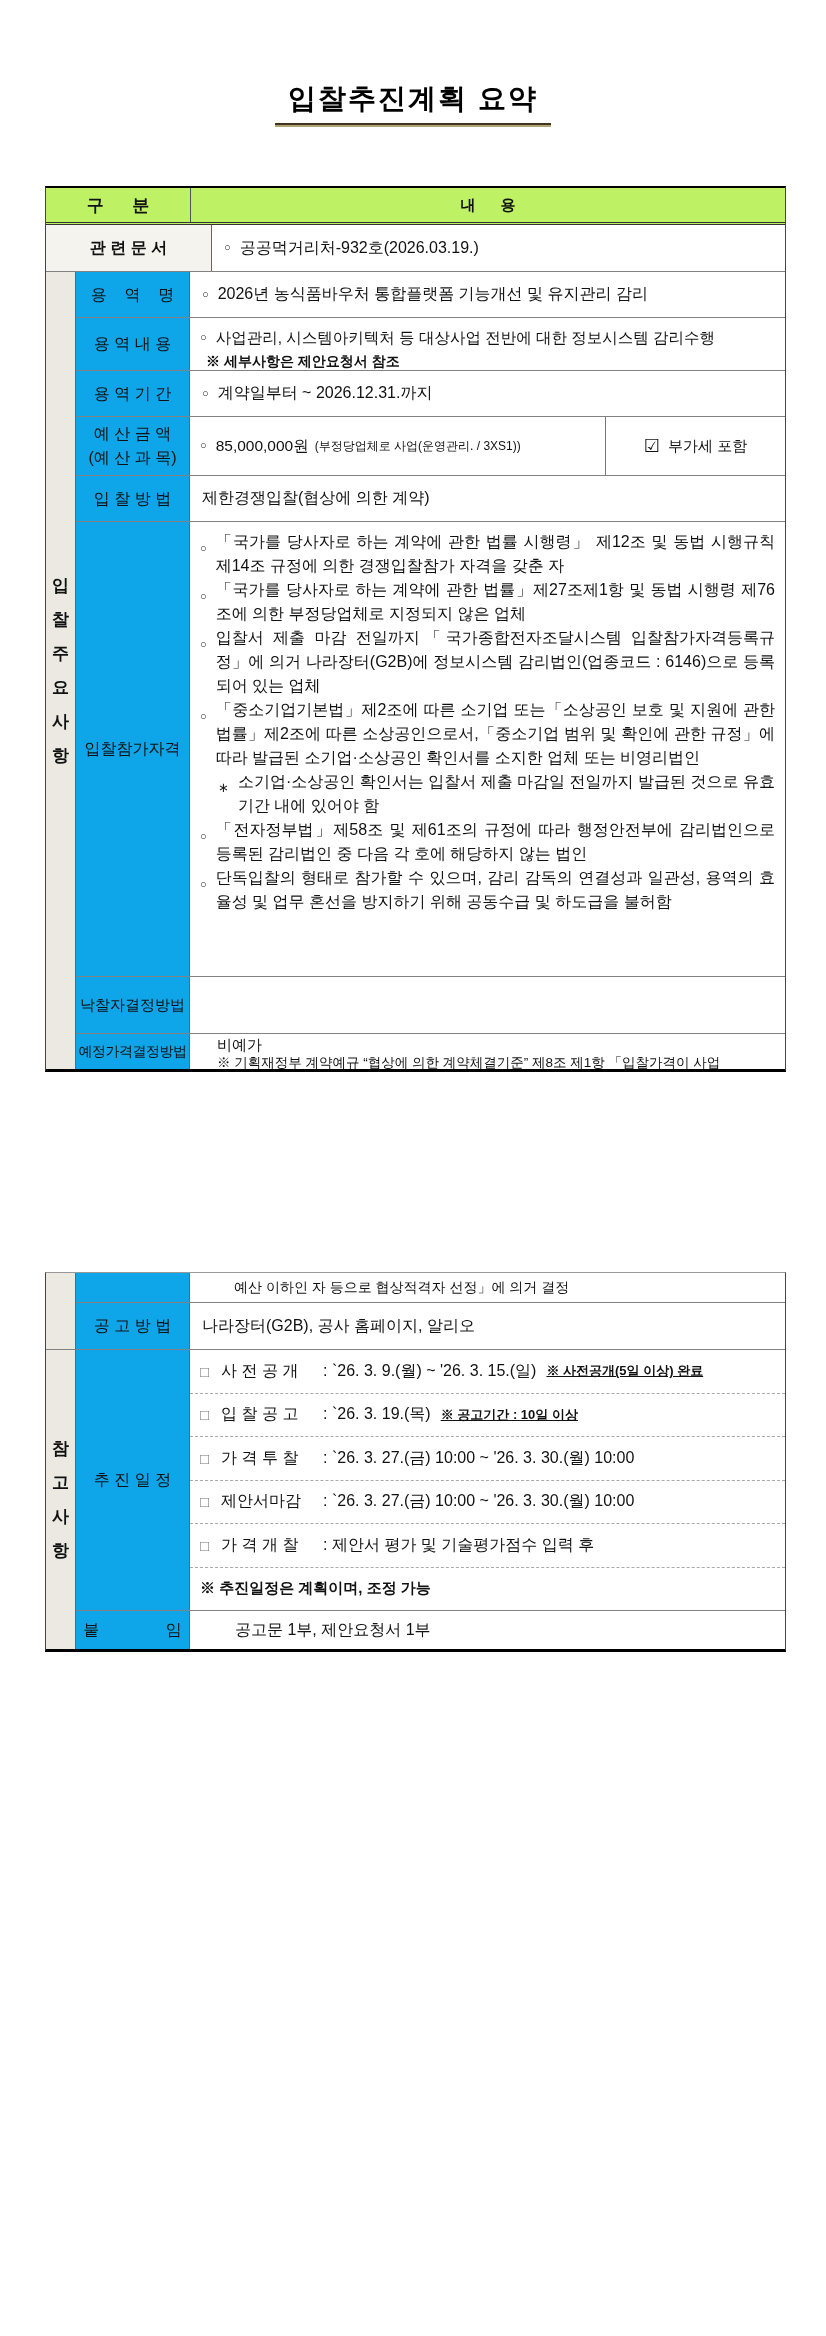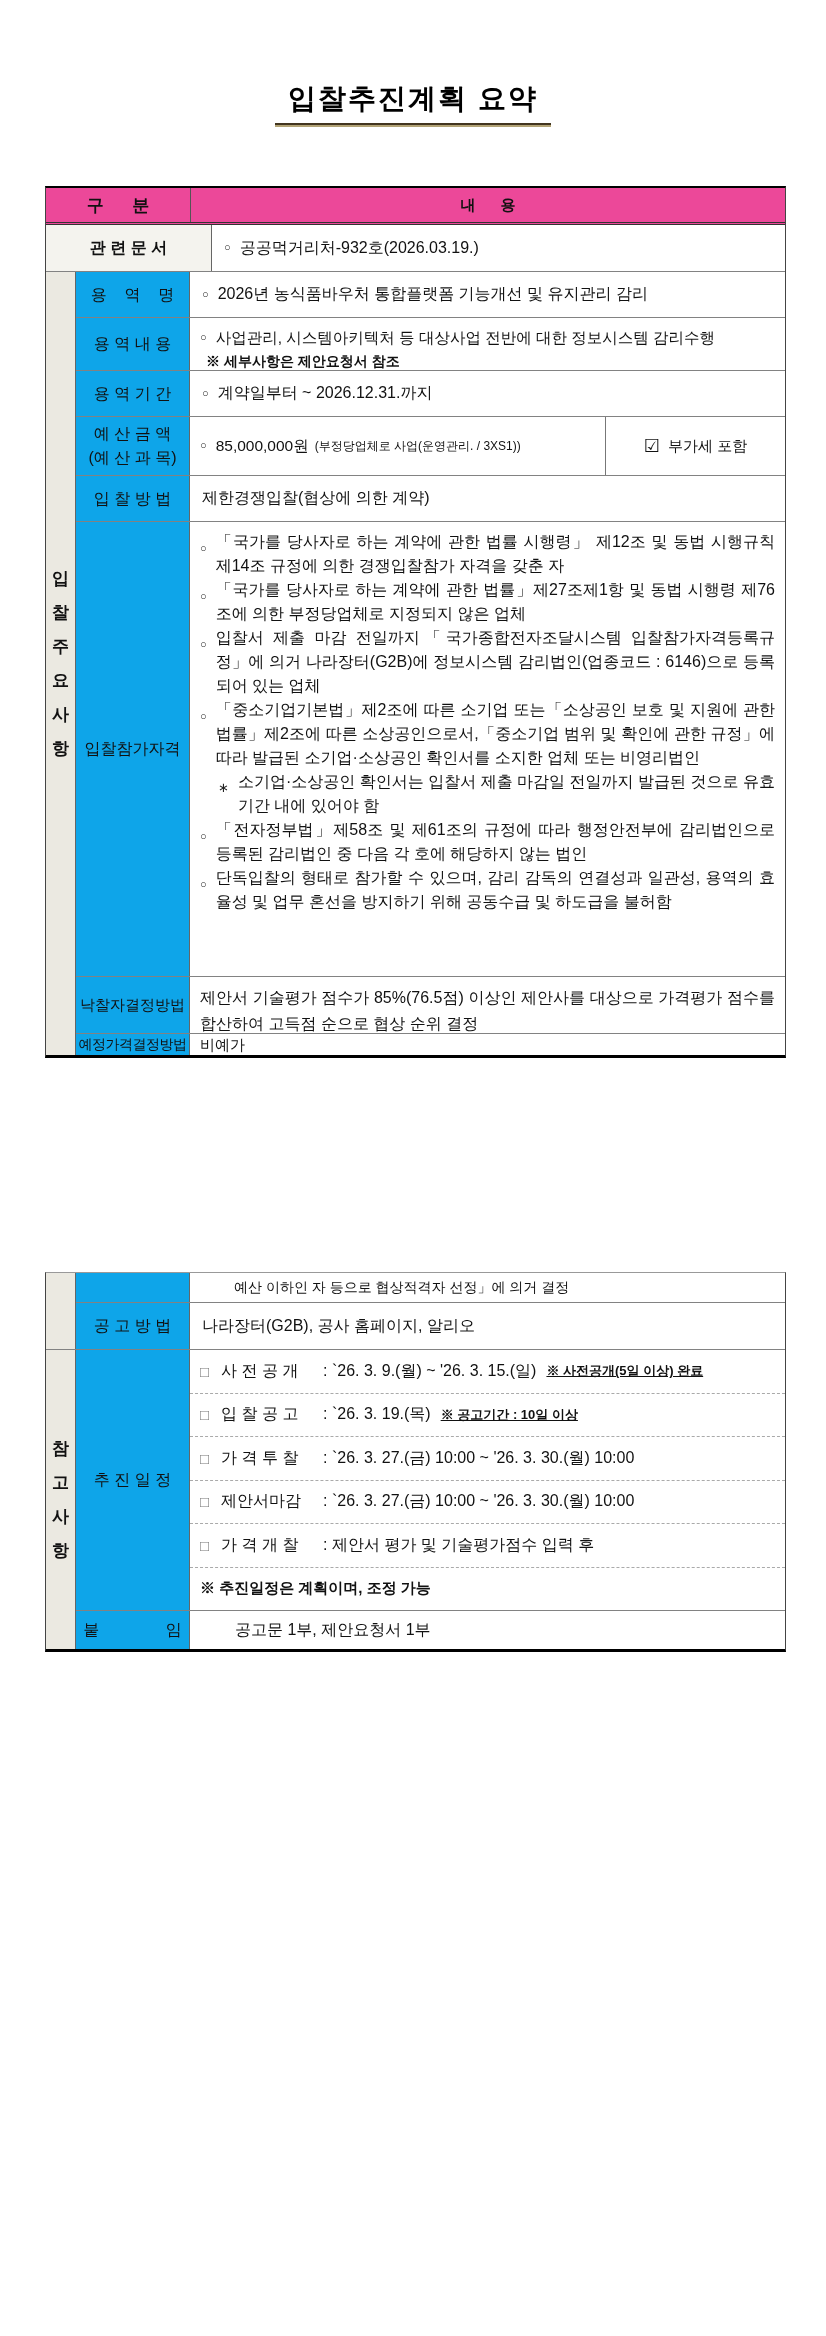--- a/index.html
+++ b/index.html
@@ -17,21 +17,21 @@
   
   .tbl { position:absolute; left:45px; width:741px; background:#fff; display:flex; flex-direction:column; }
   .tbl1 { top:186px; border-left:1px solid #444; border-right:1px solid #444;
           border-top:2px solid #000; border-bottom:3px solid #000; }
   .tbl2 { top:1272px; border-left:1px solid #444; border-right:1px solid #444;
           border-top:1px solid #999; border-bottom:3px solid #000; }
 
   .t-row { display:flex; overflow:hidden; }
   .bt { border-top:1px solid #828282; }
 
-  .row-header { height:37px; background:#ec4899; border-bottom:3px double #333; }
+  .row-header { height:37px; background:#bef264; border-bottom:3px double #333; }
   .h-cell1 { width:145px; border-right:1px solid #555; display:flex; align-items:center;
              justify-content:center; font-weight:bold; font-size:17px; white-space:pre; }
   .h-cell2 { flex:1; display:flex; align-items:center; justify-content:center;
              font-weight:bold; font-size:15px; white-space:pre; }
 
   .label-full { width:166px; flex-shrink:0; border-right:1px solid #666; background:#f4f3ee;
     display:flex; align-items:center; justify-content:center; font-size:16px; font-weight:bold;
     white-space:pre; text-align:center; }
   .section { display:flex; }
   .band { width:30px; flex-shrink:0; border-right:1px solid #666; background:#ebe9e1;
@@ -85,21 +85,21 @@
   .sched-item.dashed, .sched-foot.dashed { border-top:1px dashed #aaa; }
   .cb { color:#777; font-size:15px; margin-right:12px; flex-shrink:0; }
   .sched-name { width:102px; flex-shrink:0; white-space:pre; }
   .sched-text { white-space:pre; }
   .sched-note { margin-left:10px; font-size:13px; font-weight:600; text-decoration:underline; white-space:nowrap; }
   .sched-foot { flex:1; display:flex; align-items:center; padding:0 10px;
     font-weight:bold; font-size:15px; }
 
   
   .hR46 { height:46px; } .hR45 { height:45px; } .hR53 { height:53px; } .hR59 { height:59px; }
-  .hQ   { height:455px; } .hAw { height:57px; } .hPr { height:22px; }
+  .hQ   { height:455px; } .hAw { height:57px; } .hPr { height:36px;gap:17px; }
   .hNot { height:47px; } .hSch { height:260px; } .hAtt { height:39px;gap:33px; }
 </style>
 </head>
 <body>
 
 <div class="doc-title-wrap">
   <div class="doc-title">입찰추진계획 요약</div>
   <div class="title-rule"></div>
 </div>
 
@@ -206,23 +206,20 @@
           </div>
           <div class="q-item">
             <span class="blt">○</span>
             <div class="q-text">단독입찰의 형태로 참가할 수 있으며, 감리 감독의 연결성과 일관성, 용역의 효율성 및 업무 혼선을 방지하기 위해 공동수급 및 하도급을 불허함</div>
           </div>
         </div>
       </div>
 
       <div class="t-row bt hAw">
         <div class="label small">낙찰자결정방법</div>
-        <div class="content block">
-          <div class="award-text">제안서 기술평가 점수가 85%(76.5점) 이상인 제안사를 대상으로 가격평가 점수를 합산하여 고득점 순으로 협상 순위 결정</div>
-        </div>
       </div>
 
       <div class="t-row bt hPr">
         <div class="label cond">예정가격결정방법</div>
         <div class="content block" style="padding:2px 10px;">
           <div class="price-line1">비예가</div>
           <div class="price-note">※ 기획재정부 계약예규 “협상에 의한 계약체결기준” 제8조 제1항 「입찰가격이 사업</div>
         </div>
       </div>
 

